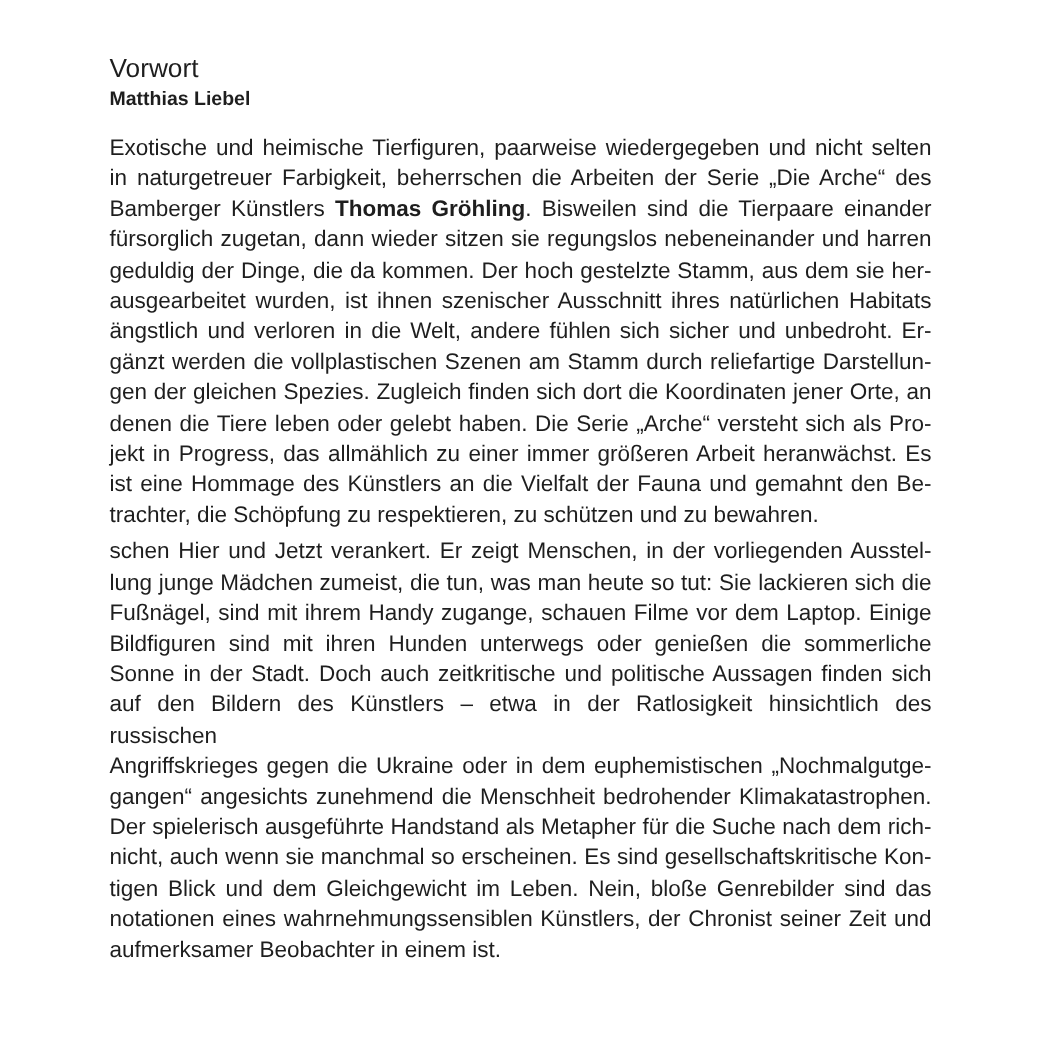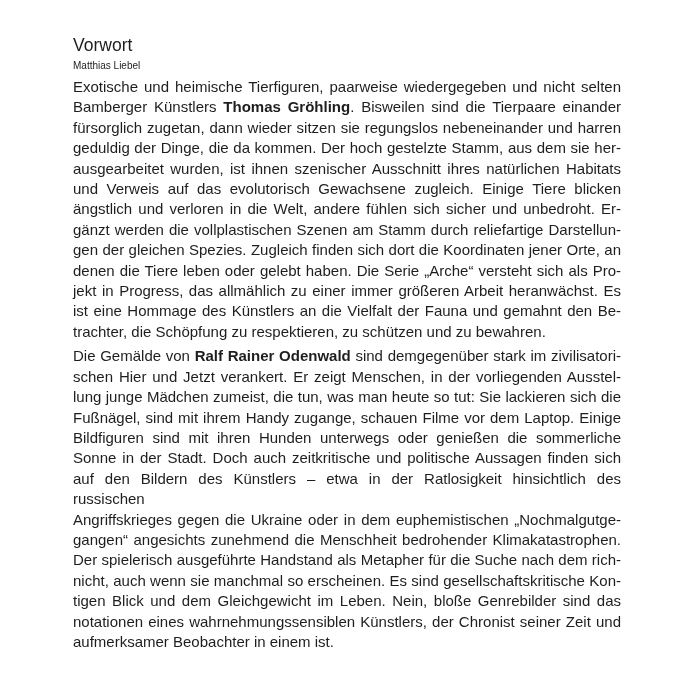--- a/index.html
+++ b/index.html
@@ -20,27 +20,27 @@
     left: 73px;
     top: 35px;
     width: 548px;
   }
   .title {
     font-size: 17.5px;
     line-height: 20px;
     font-weight: 400;
   }
   .author {
-    font-size: 10px;
+    font-size: 13px;
     line-height: 15px;
     margin-top: 3px;
-    font-weight: 400;
+    font-weight: 700;
   }
   .body-text {
-    margin-top: 4px;
+    margin-top: 16px;
   }
   .para {
     margin: 0 0 4px 0;
   }
   .line {
     font-size: 15px;
     line-height: 20.4px;
     text-align: justify;
     text-align-last: justify;
   }
@@ -56,35 +56,34 @@
 
 <div class="page">
   <header>
     <div class="title">Vorwort</div>
     <div class="author">Matthias Liebel</div>
   </header>
   <main class="body-text">
 
   <div class="para">
         <div class="line"><span>Exotische und heimische Tierfiguren, paarweise wiedergegeben und nicht selten</span></div>
+        <div class="line"><span>in naturgetreuer Farbigkeit, beherrschen die Arbeiten der Serie „Die Arche“ des</span></div>
         <div class="line"><span>Bamberger Künstlers </span><span class="bold">Thomas Gröhling</span><span>. Bisweilen sind die Tierpaare einander</span></div>
         <div class="line"><span>fürsorglich zugetan, dann wieder sitzen sie regungslos nebeneinander und harren</span></div>
         <div class="line"><span>geduldig der Dinge, die da kommen. Der hoch gestelzte Stamm, aus dem sie her-</span></div>
         <div class="line"><span>ausgearbeitet wurden, ist ihnen szenischer Ausschnitt ihres natürlichen Habitats</span></div>
-        <div class="line"><span>und Verweis auf das evolutorisch Gewachsene zugleich. Einige Tiere blicken</span></div>
         <div class="line"><span>ängstlich und verloren in die Welt, andere fühlen sich sicher und unbedroht. Er-</span></div>
         <div class="line"><span>gänzt werden die vollplastischen Szenen am Stamm durch reliefartige Darstellun-</span></div>
         <div class="line"><span>gen der gleichen Spezies. Zugleich finden sich dort die Koordinaten jener Orte, an</span></div>
         <div class="line"><span>denen die Tiere leben oder gelebt haben. Die Serie „Arche“ versteht sich als Pro-</span></div>
         <div class="line"><span>jekt in Progress, das allmählich zu einer immer größeren Arbeit heranwächst. Es</span></div>
         <div class="line"><span>ist eine Hommage des Künstlers an die Vielfalt der Fauna und gemahnt den Be-</span></div>
         <div class="line last"><span>trachter, die Schöpfung zu respektieren, zu schützen und zu bewahren.</span></div>
       </div>
       <div class="para">
-        <div class="line"><span>Die Gemälde von </span><span class="bold">Ralf Rainer Odenwald</span><span> sind demgegenüber stark im zivilisatori-</span></div>
         <div class="line"><span>schen Hier und Jetzt verankert. Er zeigt Menschen, in der vorliegenden Ausstel-</span></div>
         <div class="line"><span>lung junge Mädchen zumeist, die tun, was man heute so tut: Sie lackieren sich die</span></div>
         <div class="line"><span>Fußnägel, sind mit ihrem Handy zugange, schauen Filme vor dem Laptop. Einige</span></div>
         <div class="line"><span>Bildfiguren sind mit ihren Hunden unterwegs oder genießen die sommerliche</span></div>
         <div class="line"><span>Sonne in der Stadt. Doch auch zeitkritische und politische Aussagen finden sich</span></div>
         <div class="line"><span>auf den Bildern des Künstlers – etwa in der Ratlosigkeit hinsichtlich des russischen</span></div>
         <div class="line"><span>Angriffskrieges gegen die Ukraine oder in dem euphemistischen „Nochmalgutge-</span></div>
         <div class="line"><span>gangen“ angesichts zunehmend die Menschheit bedrohender Klimakatastrophen.</span></div>
         <div class="line"><span>Der spielerisch ausgeführte Handstand als Metapher für die Suche nach dem rich-</span></div>
         <div class="line"><span>nicht, auch wenn sie manchmal so erscheinen. Es sind gesellschaftskritische Kon-</span></div>

